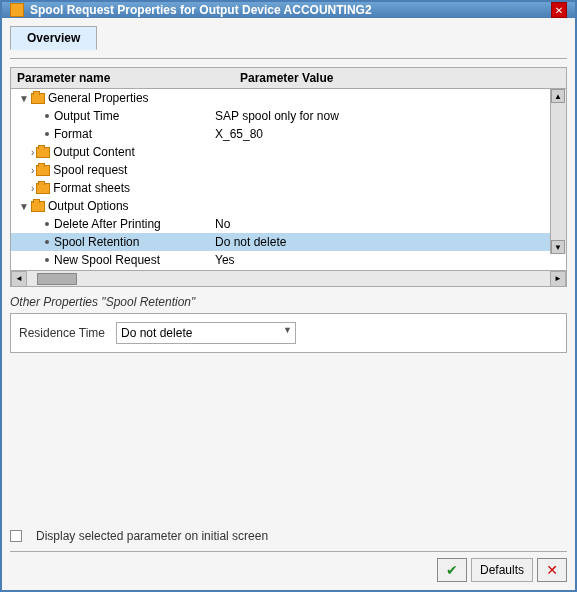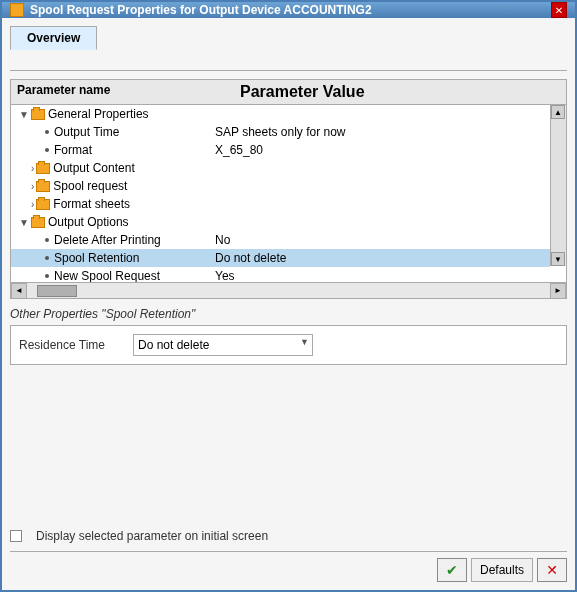--- a/index.html
+++ b/index.html
@@ -58,21 +58,21 @@
     .content-area {
       flex: 1;
       background: #f5f5f5;
       display: flex;
       flex-direction: column;
       padding: 8px;
       overflow: hidden;
     }
     .tab-bar {
       display: flex;
-      margin-bottom: 20px;
+      margin-bottom: 8px;
     }
     .tab {
       background: white;
       border: 1px solid #aaaaaa;
       border-bottom: none;
       padding: 4px 16px;
       font-size: 12px;
       cursor: pointer;
     }
     .tab.active {
@@ -100,21 +100,21 @@
       padding: 3px 6px;
     }
     .tree-header-col1 {
       width: 215px;
       font-weight: bold;
       font-size: 12px;
     }
     .tree-header-col2 {
       flex: 1;
       font-weight: bold;
-      font-size: 16px;
+      font-size: 12px;
       padding-left: 8px;
     }
     .tree-row {
       display: flex;
       align-items: center;
       padding: 1px 0;
       min-height: 18px;
       cursor: default;
     }
     .tree-row.selected {
@@ -218,21 +218,21 @@
       color: #333;
       margin-bottom: 4px;
       font-style: italic;
     }
     .properties-box {
       border: 1px solid #aaaaaa;
       background: white;
       padding: 8px;
       display: flex;
       align-items: center;
-      gap: 24px;
+      gap: 7px;
     }
     .prop-label {
       font-size: 12px;
       color: #333;
       width: 90px;
     }
     .prop-select {
       border: 1px solid #aaaaaa;
       background: white;
       padding: 2px 4px;
@@ -397,21 +397,21 @@
             <div class="tree-cell-value"></div>
           </div>
 
           <div class="tree-row">
             <div class="tree-cell-name">
               <span class="indent2"></span>
               <span style="margin-left:14px;"></span>
               <span class="bullet"></span>
               <span>Output Time</span>
             </div>
-            <div class="tree-cell-value">SAP sheets only for now</div>
+            <div class="tree-cell-value">SAP spool only for now</div>
           </div>
 
           <div class="tree-row">
             <div class="tree-cell-name">
               <span class="indent2"></span>
               <span style="margin-left:14px;"></span>
               <span class="bullet"></span>
               <span>Format</span>
             </div>
             <div class="tree-cell-value">X_65_80</div>

